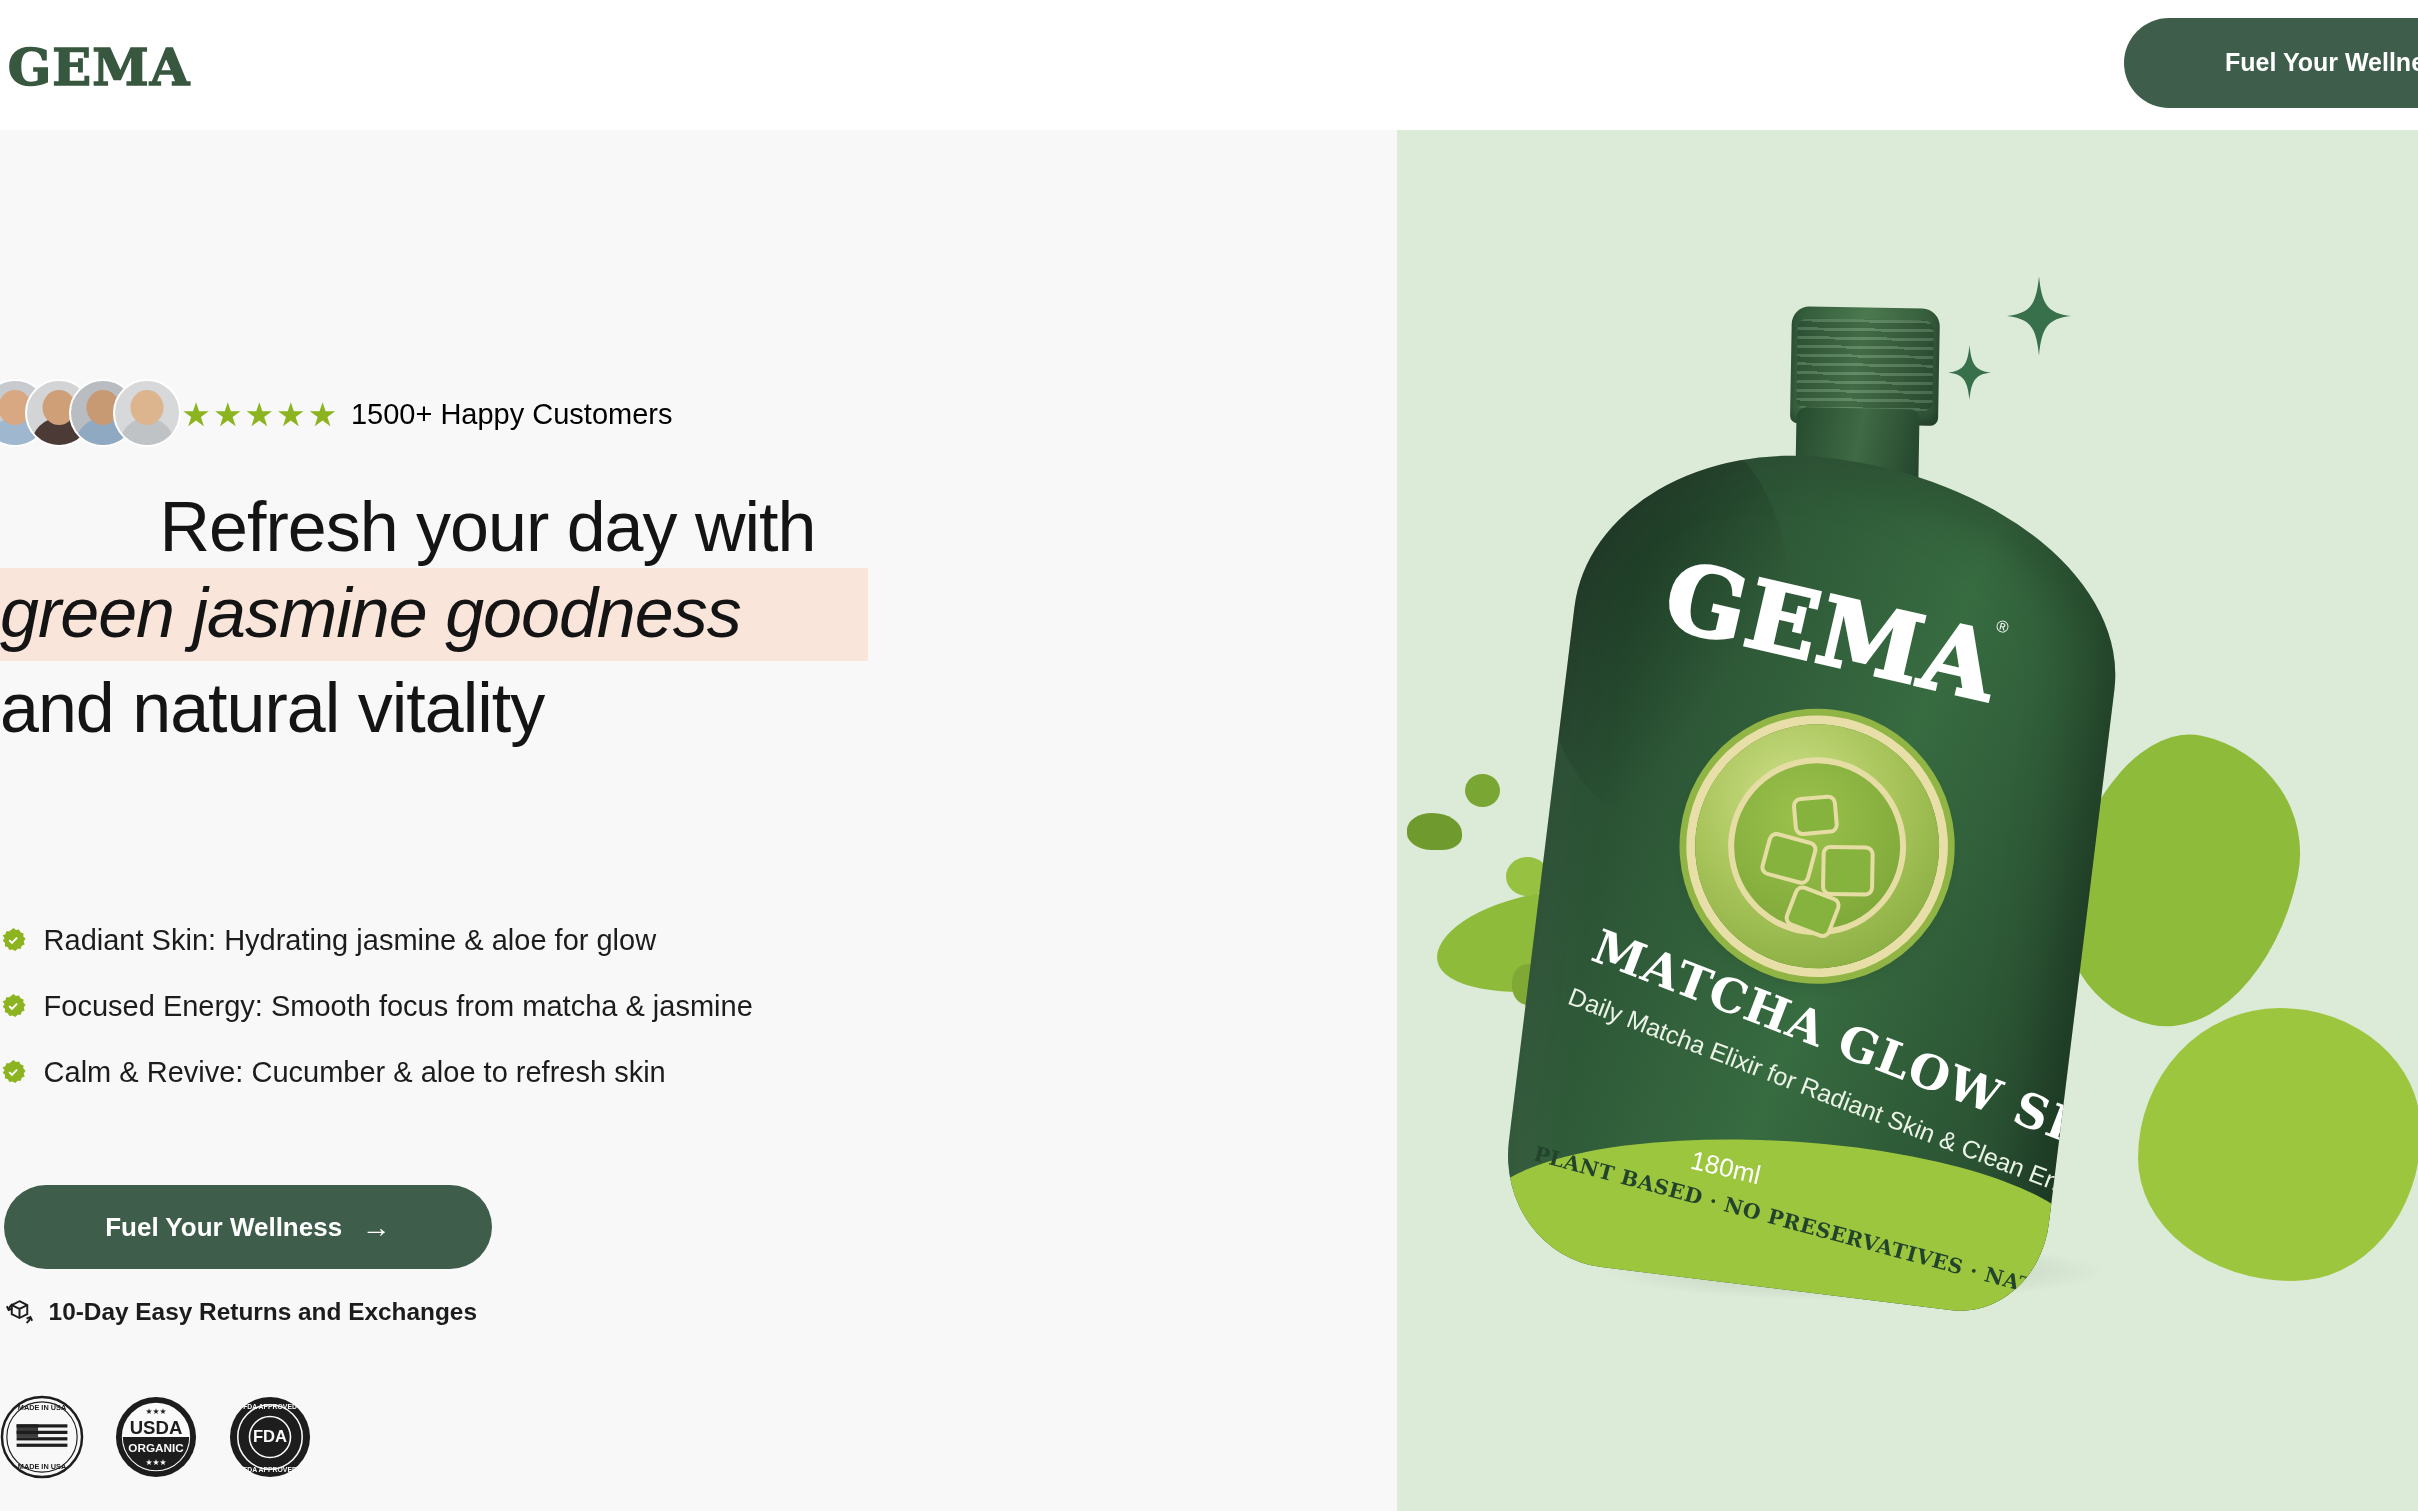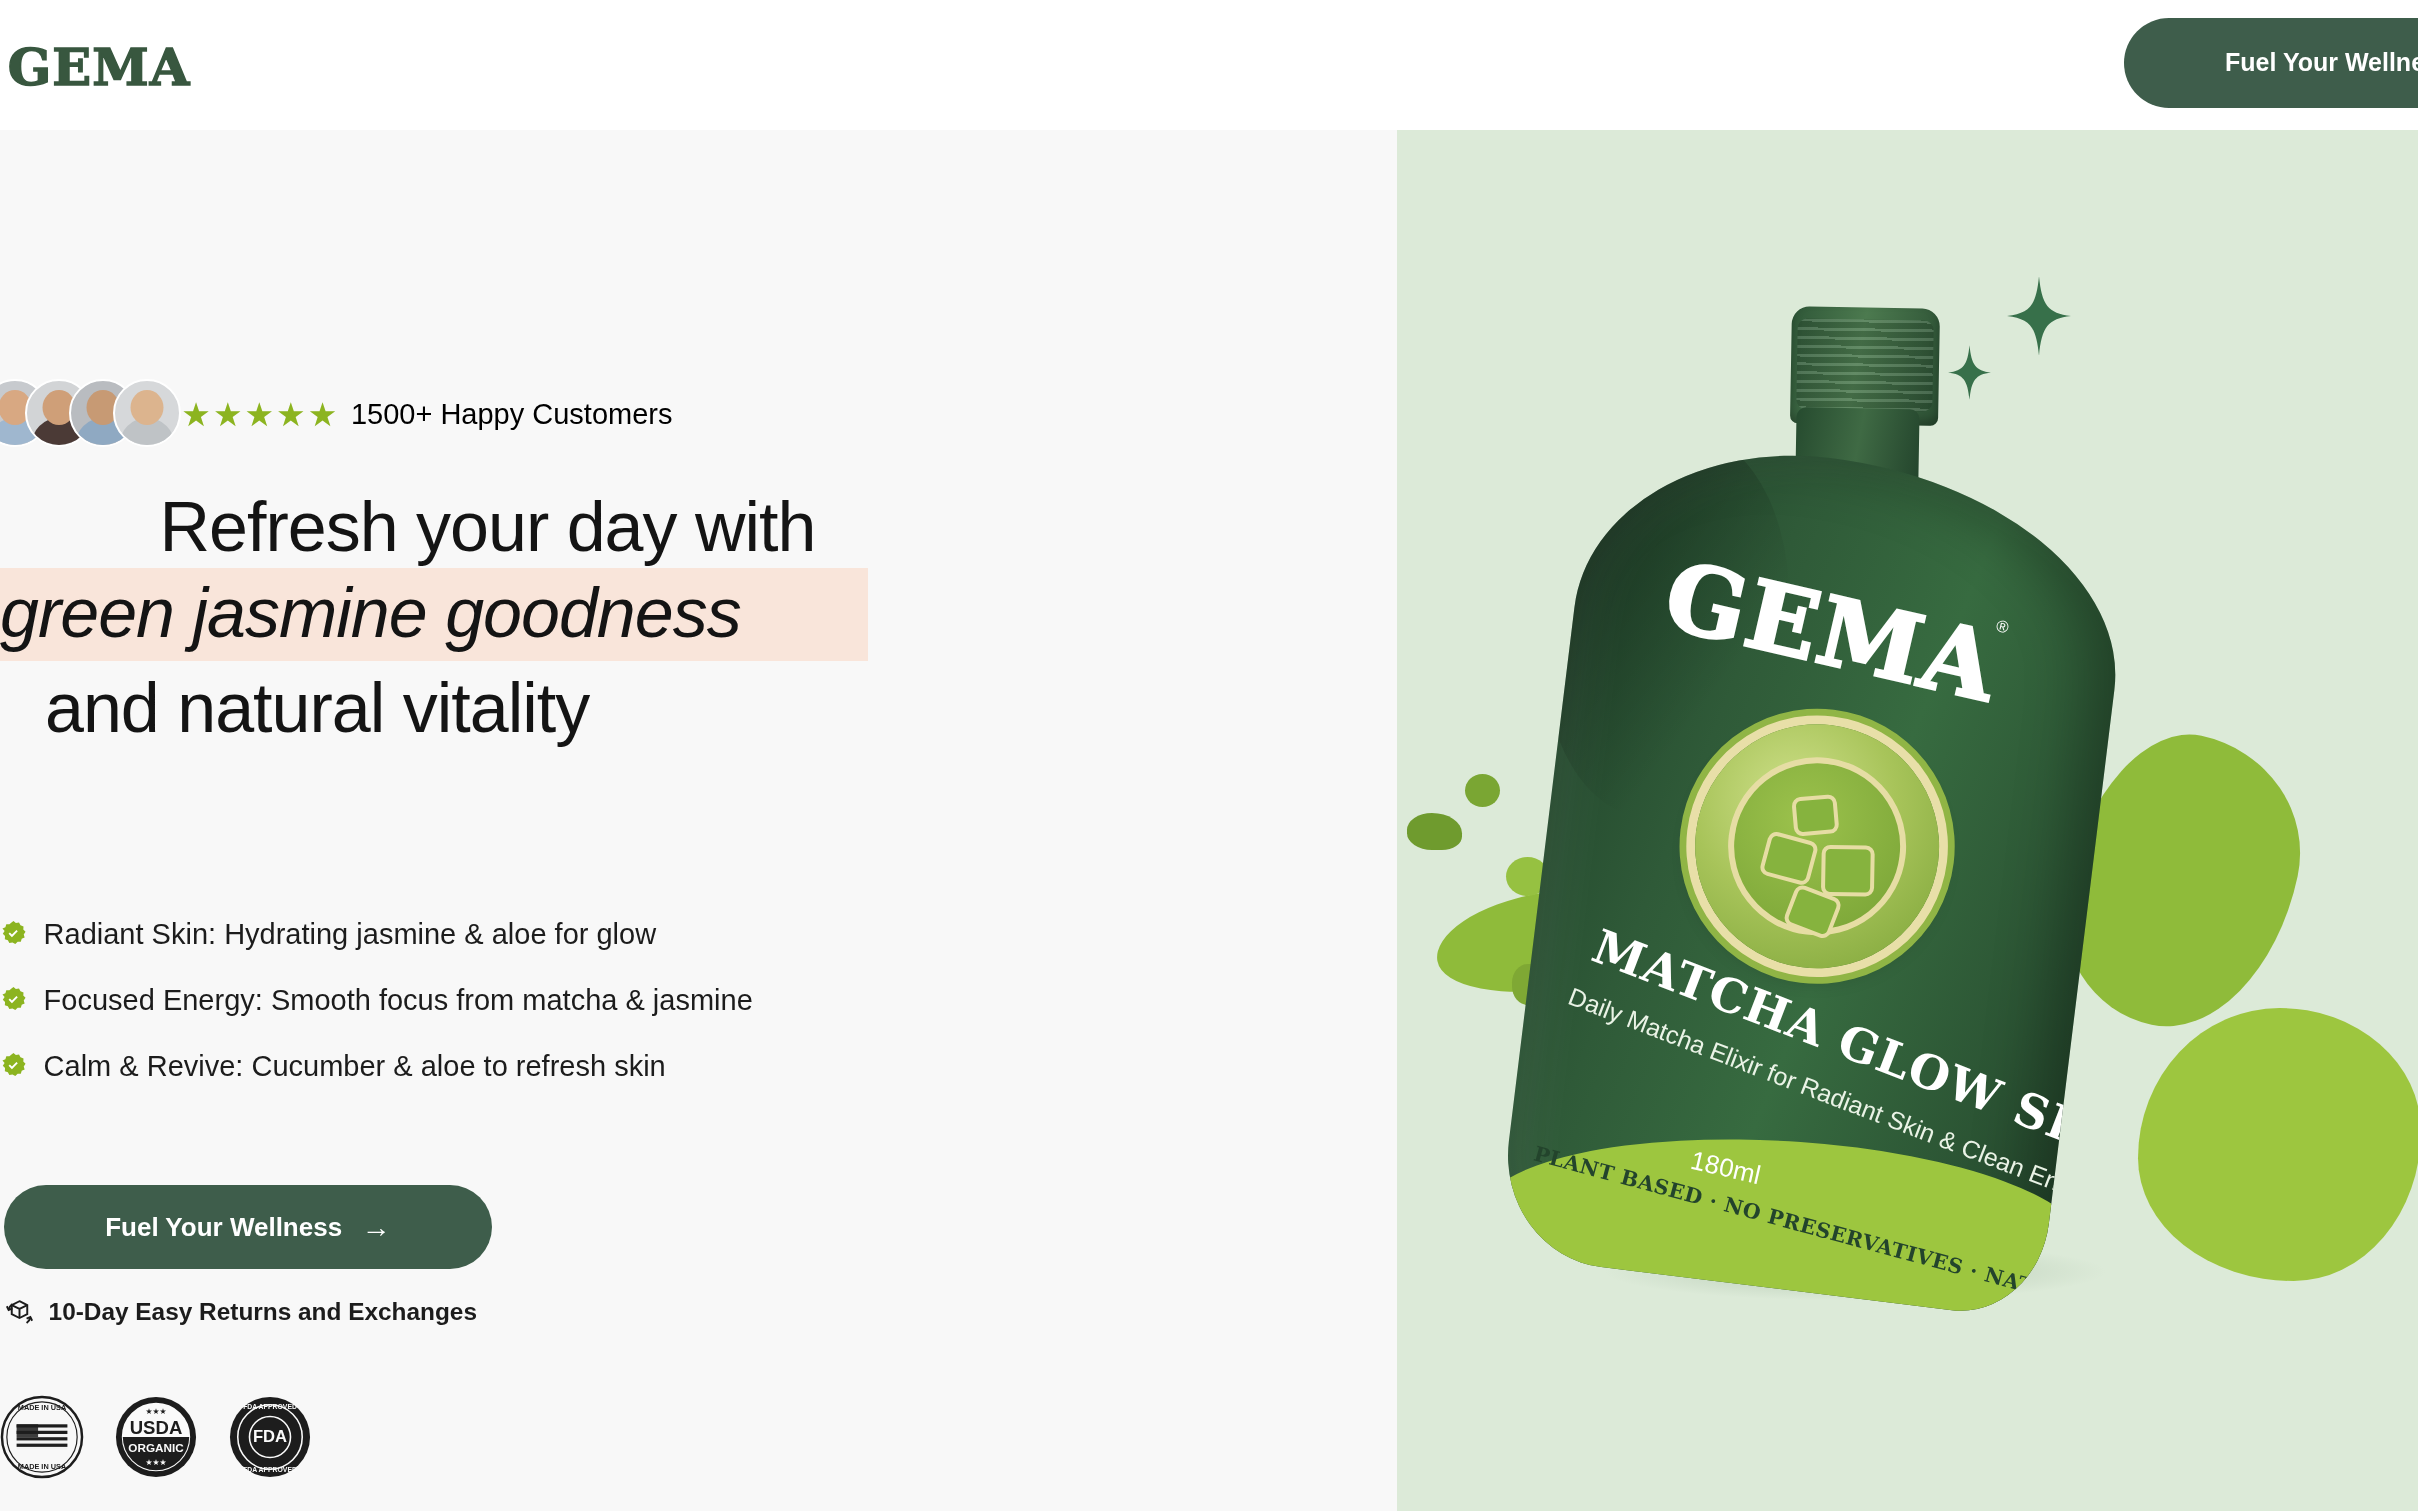--- a/index.html
+++ b/index.html
@@ -113,28 +113,28 @@
   }
   .headline .l1 { display: block; padding: 5.9px 0 0 0; text-align: center; }
   .headline .l2 {
     display: block;
     font-style: italic;
     background: #f9e5da;
     width: 868px;
     padding: 9.8px 0 13.7px 0;
     margin: 5.9px 0 3.9px 0;
   }
-  .headline .l3 { display: block; padding-top: 7.8px; margin-left: 45px; }
+  .headline .l3 { display: block; padding-top: 7.8px; }
 
   .benefits {
     position: absolute; left: 0; top: 790px;
     width: 1073px;
   }
   .benefit {
-    display: flex; 
+    display: flex; align-items: center;
     margin-bottom: 25px;
     height: 41px;
   }
   .badge-check {
     width: 27px; height: 27px;
     flex: 0 0 27px;
     margin-right: 16.6px;
     position: relative;
   }
   .benefit-text {

